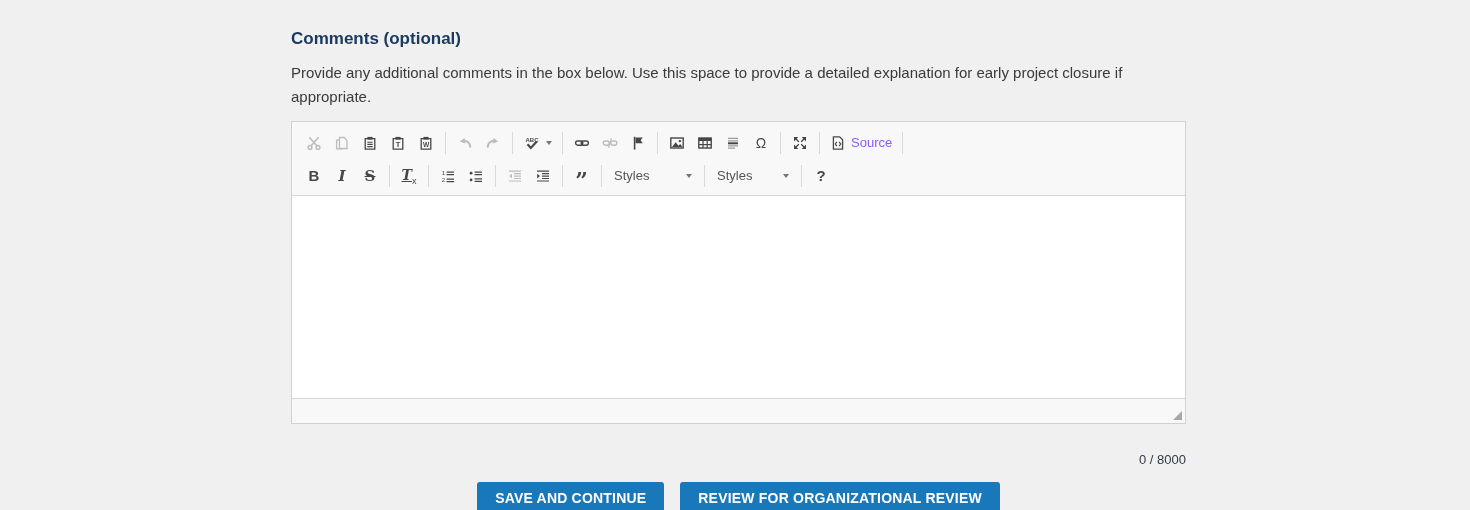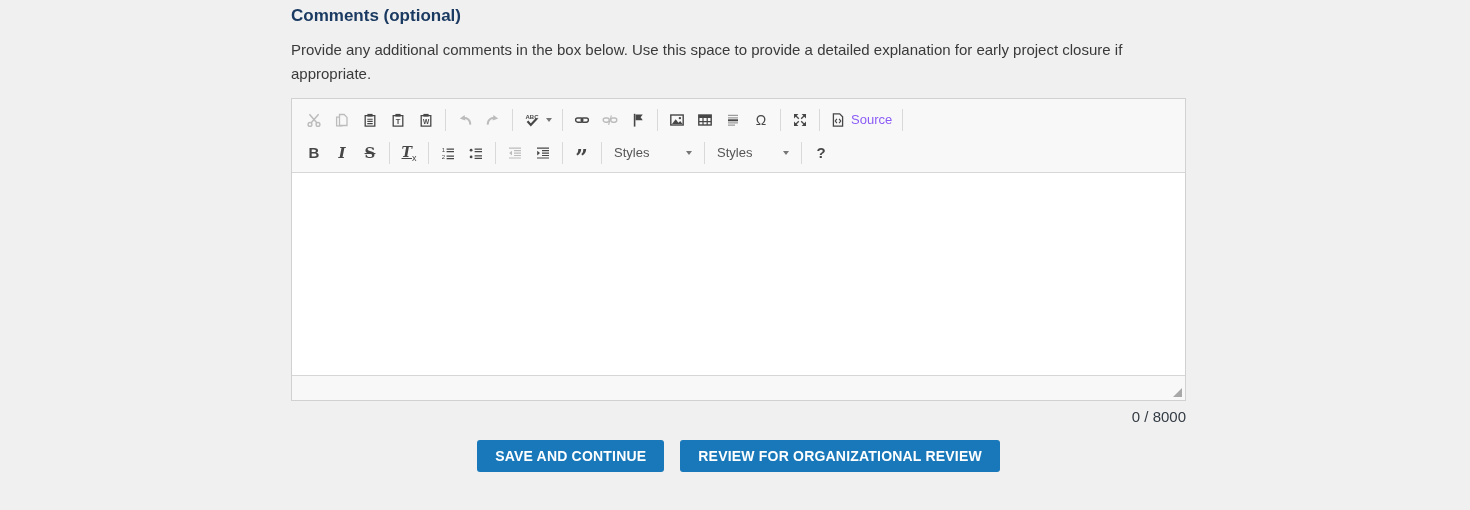--- a/index.html
+++ b/index.html
@@ -1,20 +1,20 @@
 <!DOCTYPE html>
 <html><head>
 <meta charset="utf-8">
 <style>
   * { box-sizing: border-box; margin: 0; padding: 0; }
   html, body { width: 1470px; height: 510px; overflow: hidden; }
   body { background: #f0f0f0; font-family: "Liberation Sans", sans-serif; position: relative; }
   .content { position: absolute; left: 291px; top: 0; width: 895px; }
 
-  .heading { margin-top: 6px; font-size: 17px; font-weight: 700; color: #1b3a61; }
+  .heading { margin-top: 29px; font-size: 17px; font-weight: 700; color: #1b3a61; }
   .desc { margin-top: 12px; font-size: 15px; line-height: 24px; color: #3a3a3a; }
 
   .editor { margin-top: 12px; border: 1px solid #d1d1d1; background: #fff; }
   .toolbar { background: #f8f8f8; padding: 4px 8px 3px; border-bottom: 1px solid #d6d6d6; }
   .tb-row { display: flex; align-items: center; height: 33px; }
   .tb-btn { width: 24px; height: 24px; margin: 0 2px; display: flex; align-items: center;
             justify-content: center; color: #474747; cursor: pointer; border-radius: 2px; flex: none; }
   .tb-btn.wide { width: auto; padding: 0 3px; }
   .tb-btn.disabled { color: #bcbcbc; cursor: default; }
   .tb-btn svg { display: block; }
@@ -33,21 +33,21 @@
   .glyph-quote { font-size: 22px; font-weight: 700; font-family: "DejaVu Serif", serif; line-height: 10px; margin-top: 9px; letter-spacing: 1px; }
   .glyph-omega { font-size: 14px; }
   .glyph-help { font-size: 15px; font-weight: 700; color: #474747; }
   .src-label { font-size: 13px; color: #8b5cf6; margin-left: 5px; }
 
   .editor-body { height: 202px; background: #fff; cursor: text; outline: none; padding: 8px; font-size: 14px; color:#333; }
   .editor-footer { height: 25px; background: #f8f8f8; border-top: 1px solid #d6d6d6; position: relative; }
   .resize-handle { position: absolute; right: 3px; bottom: 3px; width: 0; height: 0;
                    border-left: 9px solid transparent; border-bottom: 9px solid #a8a8a8; cursor: se-resize; }
 
-  .counter { text-align: right; margin-top: 7px; font-size: 15px; color: #333b44; }
+  .counter { text-align: right; margin-top: 28px; font-size: 13px; color: #333b44; }
   .actions { margin-top: 15px; display: flex; justify-content: center; gap: 16px; align-items: flex-end; }
   .btn { background: #1878b9; color: #fff; border: none; border-radius: 3px; height: 32px;
          padding: 0 18px; font-size: 14px; font-weight: 700; letter-spacing: 0.2px;
          font-family: "Liberation Sans", sans-serif; cursor: pointer; }
 </style>
 </head>
 <body>
 
 <div class="content">
   <div class="heading">Comments (optional)</div>

